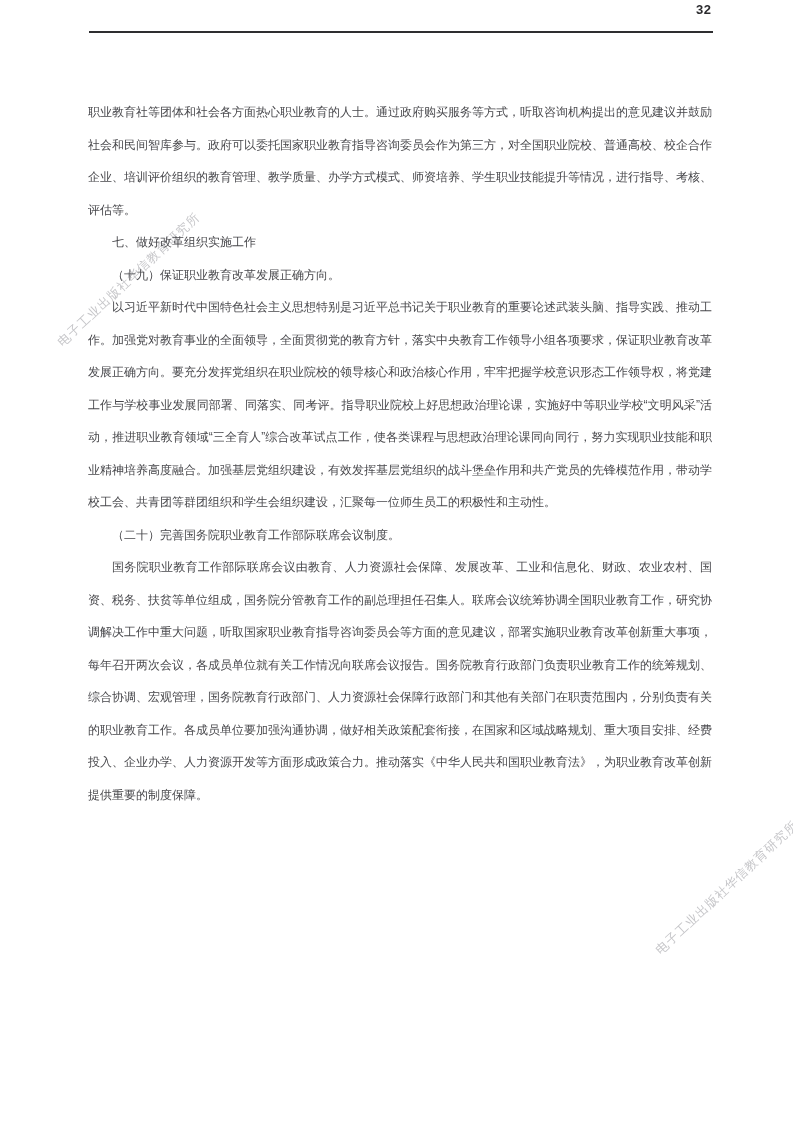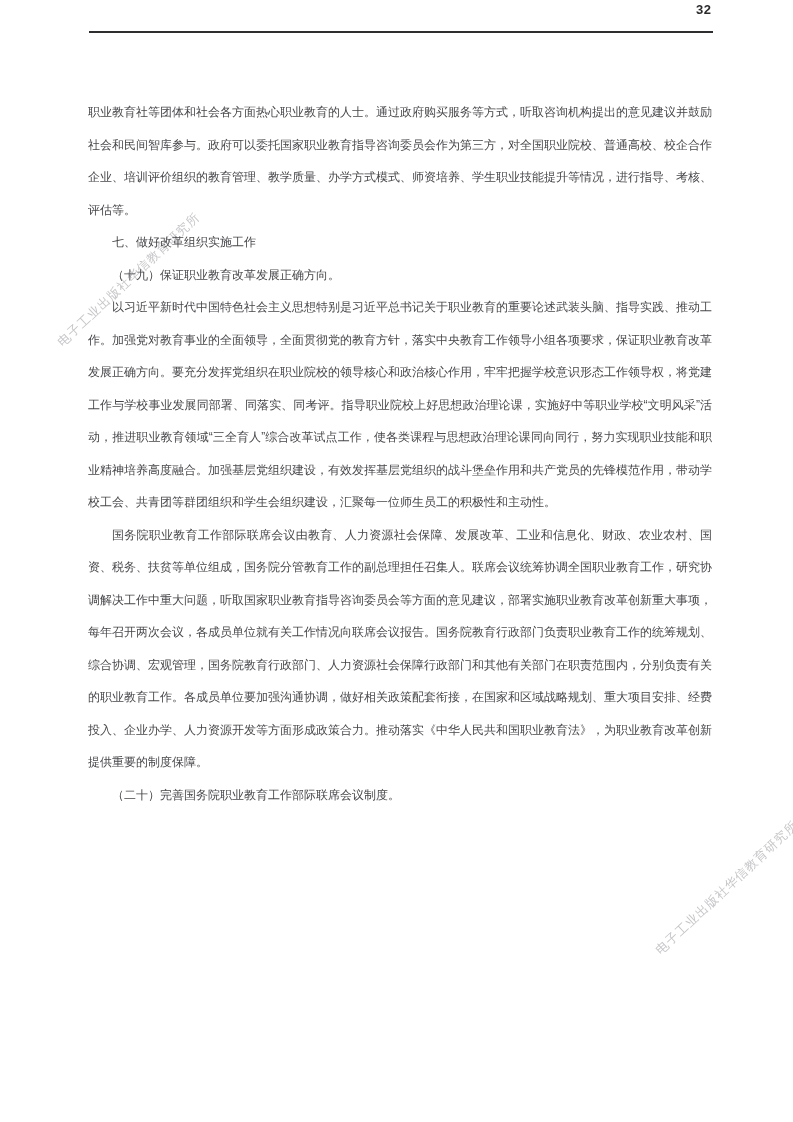--- a/index.html
+++ b/index.html
@@ -85,17 +85,17 @@
 
   <div class="page-number">32</div>
 
   <div class="header-rule"></div>
 
   <main class="text-block">
     <p class="no-indent">职业教育社等团体和社会各方面热心职业教育的人士。通过政府购买服务等方式，听取咨询机构提出的意见建议并鼓励社会和民间智库参与。政府可以委托国家职业教育指导咨询委员会作为第三方，对全国职业院校、普通高校、校企合作企业、培训评价组织的教育管理、教学质量、办学方式模式、师资培养、学生职业技能提升等情况，进行指导、考核、评估等。</p>
     <p>七、做好改革组织实施工作</p>
     <p>（十九）保证职业教育改革发展正确方向。</p>
     <p>以习近平新时代中国特色社会主义思想特别是习近平总书记关于职业教育的重要论述武装头脑、指导实践、推动工作。加强党对教育事业的全面领导，全面贯彻党的教育方针，落实中央教育工作领导小组各项要求，保证职业教育改革发展正确方向。要充分发挥党组织在职业院校的领导核心和政治核心作用，牢牢把握学校意识形态工作领导权，将党建工作与学校事业发展同部署、同落实、同考评。指导职业院校上好思想政治理论课，实施好中等职业学校“文明风采”活动，推进职业教育领域“三全育人”综合改革试点工作，使各类课程与思想政治理论课同向同行，努力实现职业技能和职业精神培养高度融合。加强基层党组织建设，有效发挥基层党组织的战斗堡垒作用和共产党员的先锋模范作用，带动学校工会、共青团等群团组织和学生会组织建设，汇聚每一位师生员工的积极性和主动性。</p>
+    <p>（二十）完善国务院职业教育工作部际联席会议制度。</p>
     <p>国务院职业教育工作部际联席会议由教育、人力资源社会保障、发展改革、工业和信息化、财政、农业农村、国资、税务、扶贫等单位组成，国务院分管教育工作的副总理担任召集人。联席会议统筹协调全国职业教育工作，研究协调解决工作中重大问题，听取国家职业教育指导咨询委员会等方面的意见建议，部署实施职业教育改革创新重大事项，每年召开两次会议，各成员单位就有关工作情况向联席会议报告。国务院教育行政部门负责职业教育工作的统筹规划、综合协调、宏观管理，国务院教育行政部门、人力资源社会保障行政部门和其他有关部门在职责范围内，分别负责有关的职业教育工作。各成员单位要加强沟通协调，做好相关政策配套衔接，在国家和区域战略规划、重大项目安排、经费投入、企业办学、人力资源开发等方面形成政策合力。推动落实《中华人民共和国职业教育法》，为职业教育改革创新提供重要的制度保障。</p>
-    <p>（二十）完善国务院职业教育工作部际联席会议制度。</p>
   </main>
 
 </div>
 
 </body></html>

